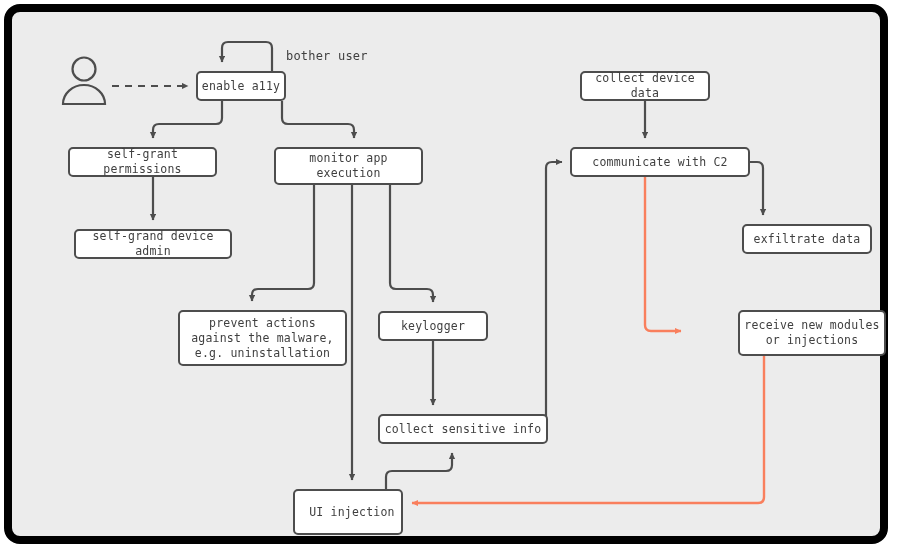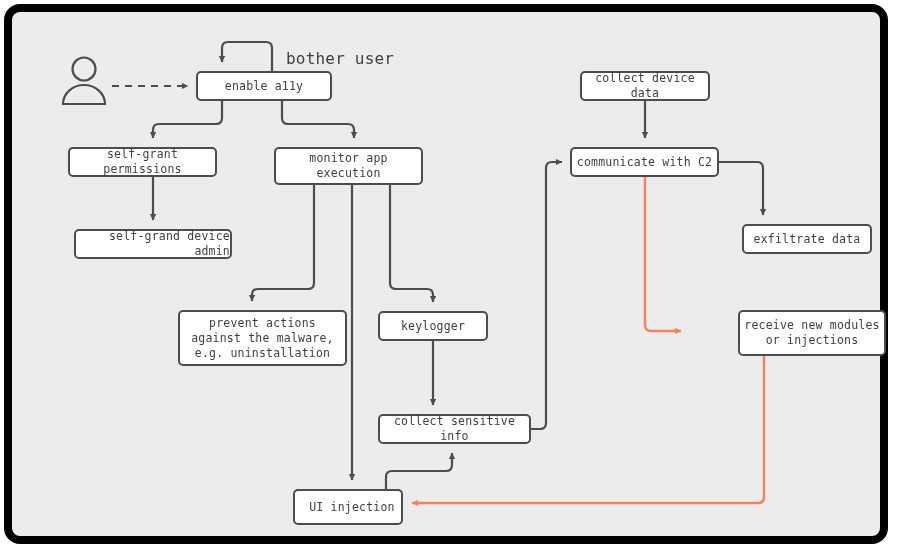--- a/index.html
+++ b/index.html
@@ -11,21 +11,21 @@
   #canvas{position:absolute;left:0;top:0;width:900px;height:556px;}
   .node{
     position:absolute;box-sizing:border-box;
     background:#ffffff;border:2px solid #4d4d4d;border-radius:5px;
     display:flex;align-items:center;justify-content:center;text-align:center;
     color:#3f3f3f;font-family:"DejaVu Sans Mono",monospace;font-size:11.5px;
     line-height:15px;letter-spacing:0.2px;white-space:pre-line;
   }
   .lbl{
     position:absolute;color:#3f3f3f;font-family:"DejaVu Sans Mono",monospace;
-    font-size:16px;letter-spacing:0.2px;white-space:nowrap;
+    font-size:12px;letter-spacing:0.2px;white-space:nowrap;
   }
   svg{position:absolute;left:0;top:0;overflow:visible;}
   .edge{fill:none;stroke:#4d4d4d;stroke-width:2.2;stroke-linecap:butt;stroke-linejoin:round;}
   .edge-o{fill:none;stroke:#f97f5d;stroke-width:2.4;stroke-linecap:butt;stroke-linejoin:round;}
   .dash{stroke-dasharray:7 6;}
   .person{position:absolute;}
 </style>
 </head>
 <body>
 
@@ -72,27 +72,27 @@
   <path class="edge-o" d="M764,356 L764,497 Q764,503 758,503 L412,503" marker-end="url(#aho)"></path>
 
   <g class="person">
     <circle cx="84" cy="69" r="11.5" fill="none" stroke="#4d4d4d" stroke-width="2.2"></circle>
     <path d="M63,104 A21,19 0 0 1 105,104 Z" fill="none" stroke="#4d4d4d" stroke-width="2.2"></path>
   </g>
 </svg>
 
 <div class="lbl" style="left: 286px; top: 49px;">bother user</div>
 
-<div class="node" style="left: 196px; top: 71px; width: 136px; height: 30px;">enable a11y</div>
+<div class="node" style="left: 196px; top: 71px; width: 90px; height: 30px;">enable a11y</div>
 <div class="node" style="left: 68px; top: 147px; width: 149px; height: 30px;">self-grant permissions</div>
 <div class="node" style="left: 274px; top: 147px; width: 149px; height: 38px;">monitor app execution</div>
-<div class="node" style="left: 74px; top: 229px; width: 158px; height: 30px; text-align: right;">self-grand device admin</div>
+<div class="node" style="left: 74px; top: 229px; width: 158px; height: 30px;">self-grand device admin</div>
 <div class="node" style="left: 178px; top: 310px; width: 169px; height: 56px;">prevent actions
 against the malware,
 e.g. uninstallation</div>
 <div class="node" style="left: 378px; top: 311px; width: 110px; height: 30px;">keylogger</div>
-<div class="node" style="left: 378px; top: 414px; width: 153px; height: 30px;">collect sensitive info</div>
-<div class="node" style="left: 293px; top: 489px; width: 110px; height: 36px; padding-left: 8px;">UI injection</div>
+<div class="node" style="left: 378px; top: 414px; width: 170px; height: 30px;">collect sensitive info</div>
+<div class="node" style="left: 293px; top: 489px; width: 110px; height: 46px; padding-left: 8px;">UI injection</div>
 <div class="node" style="left: 580px; top: 71px; width: 130px; height: 30px;">collect device data</div>
-<div class="node" style="left: 570px; top: 147px; width: 149px; height: 30px;">communicate with C2</div>
+<div class="node" style="left: 570px; top: 147px; width: 180px; height: 30px;">communicate with C2</div>
 <div class="node" style="left: 698px; top: 224px; width: 130px; height: 30px; margin-left: 44px;">exfiltrate data</div>
 <div class="node" style="left: 690px; top: 310px; width: 148px; height: 46px; margin-left: 48px;">receive new modules
 or injections</div>
 
 </body></html>

